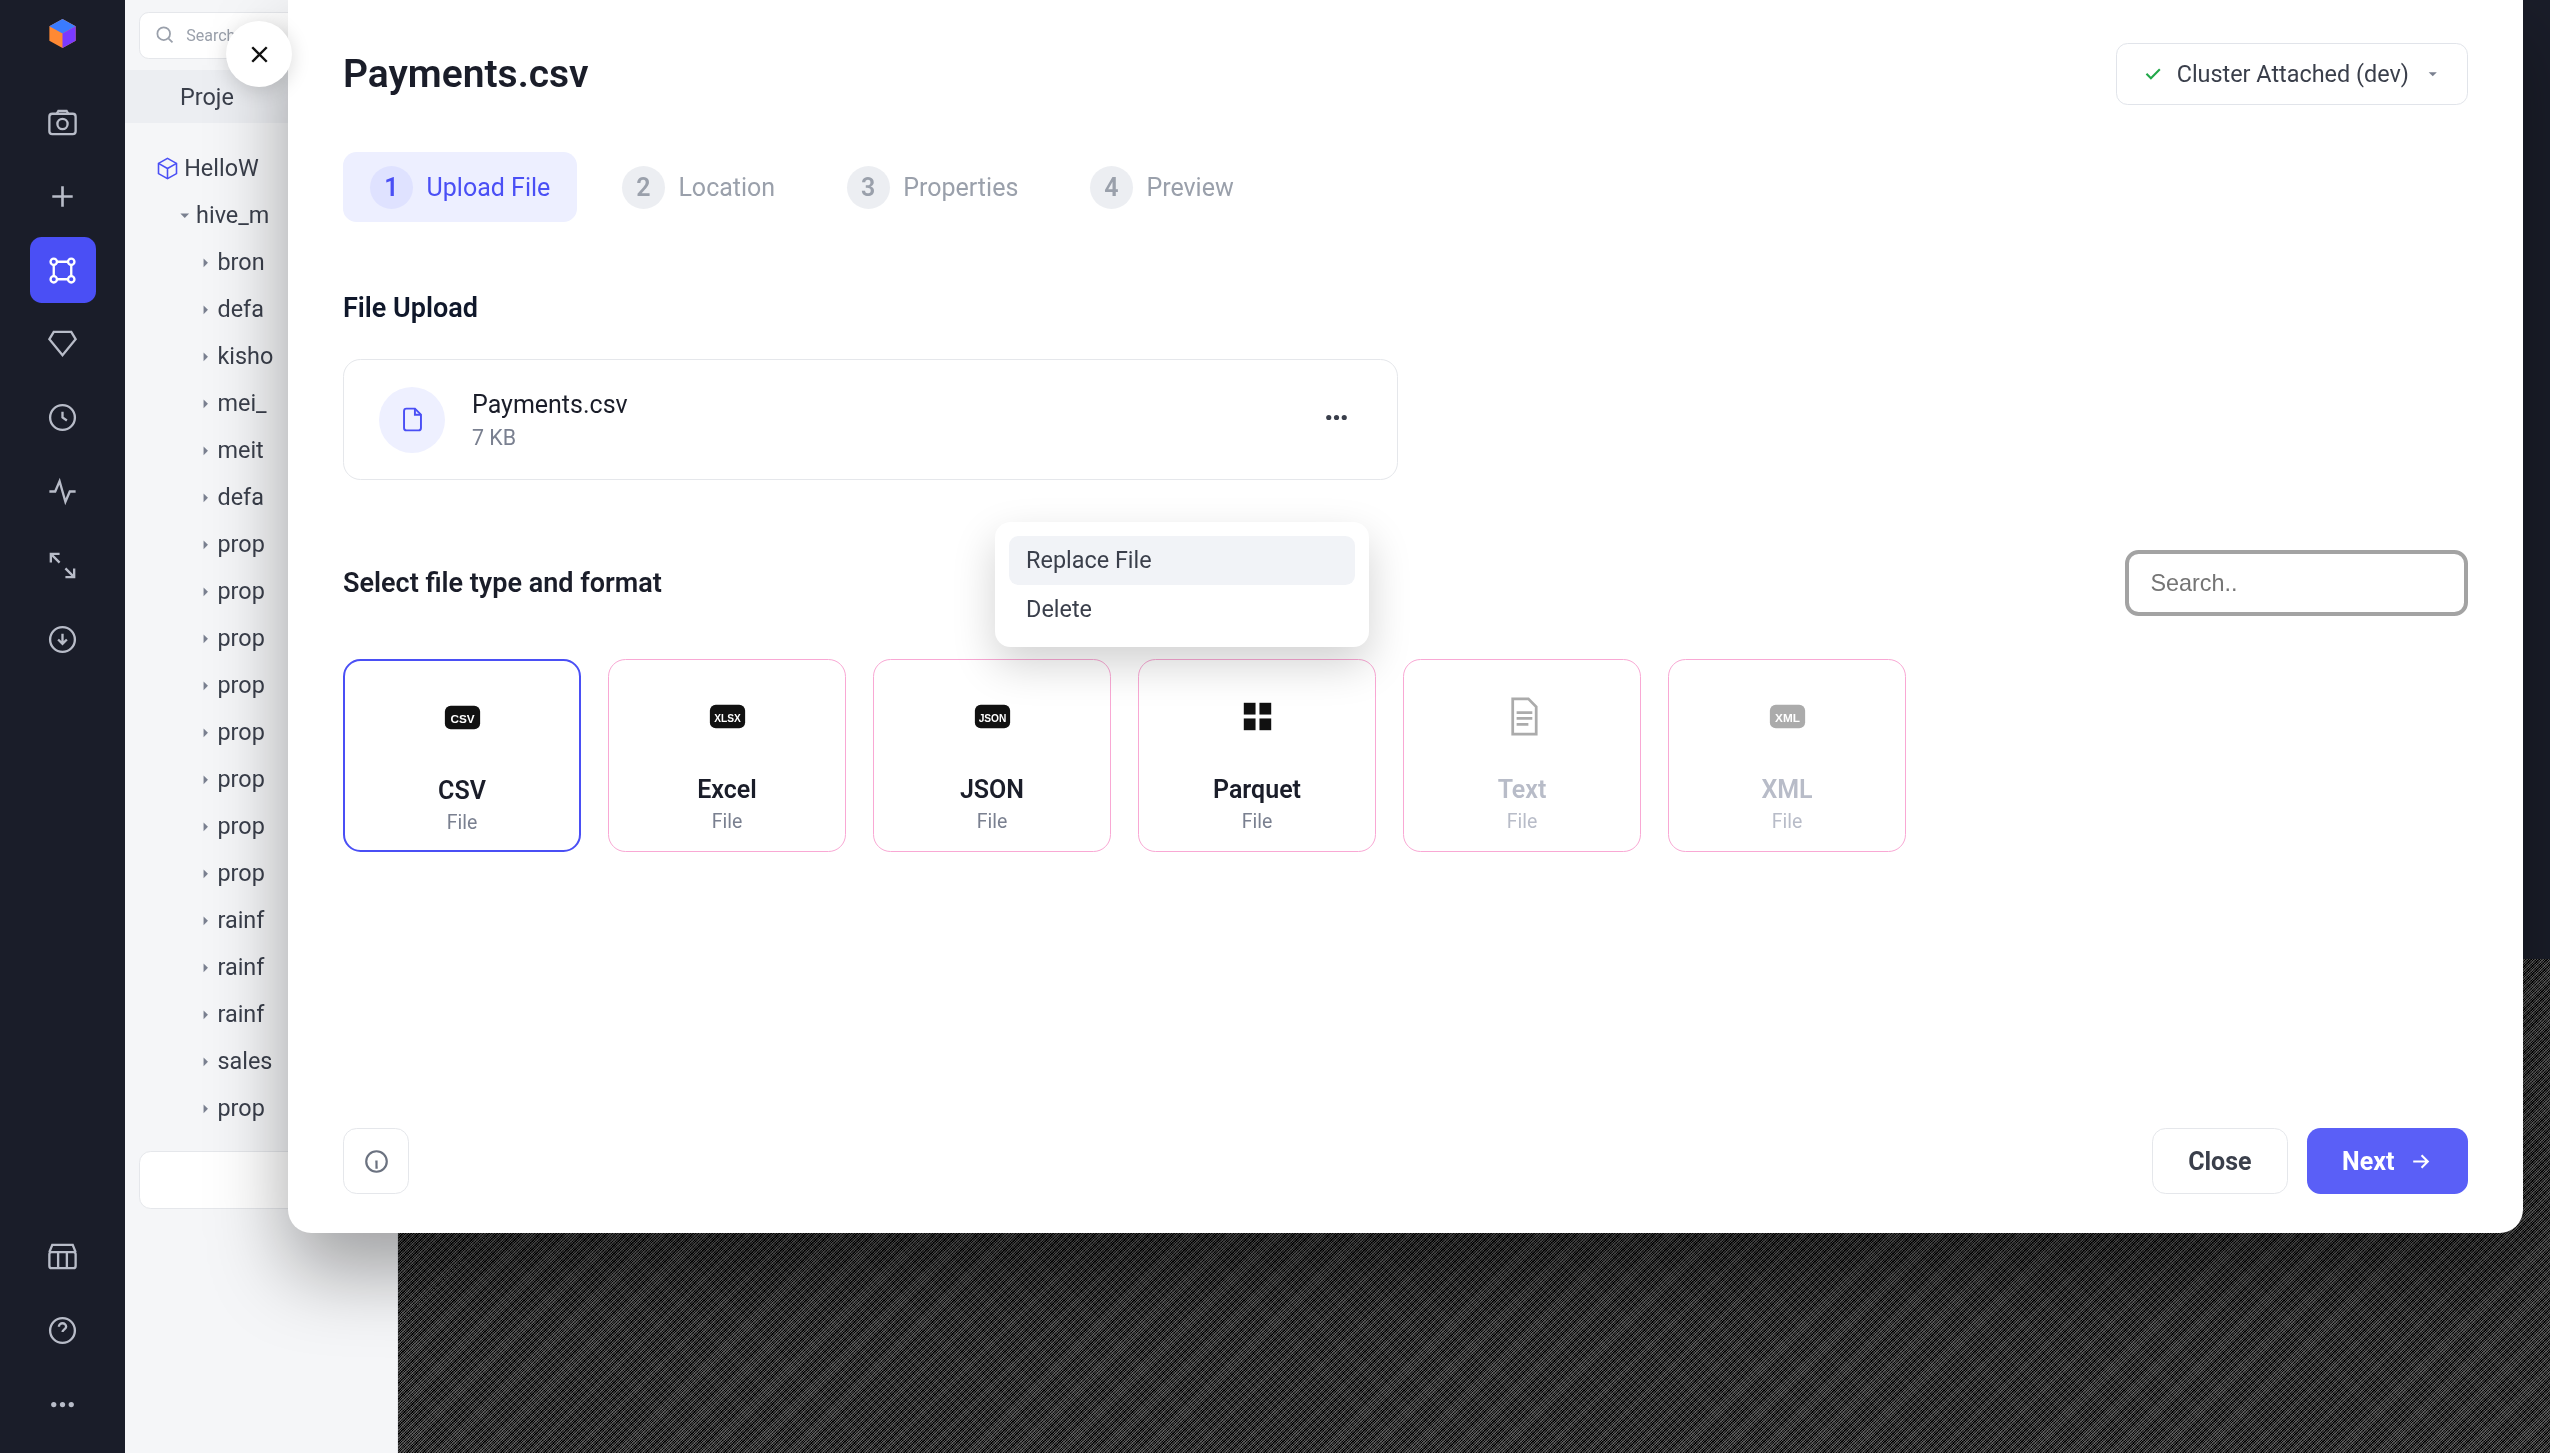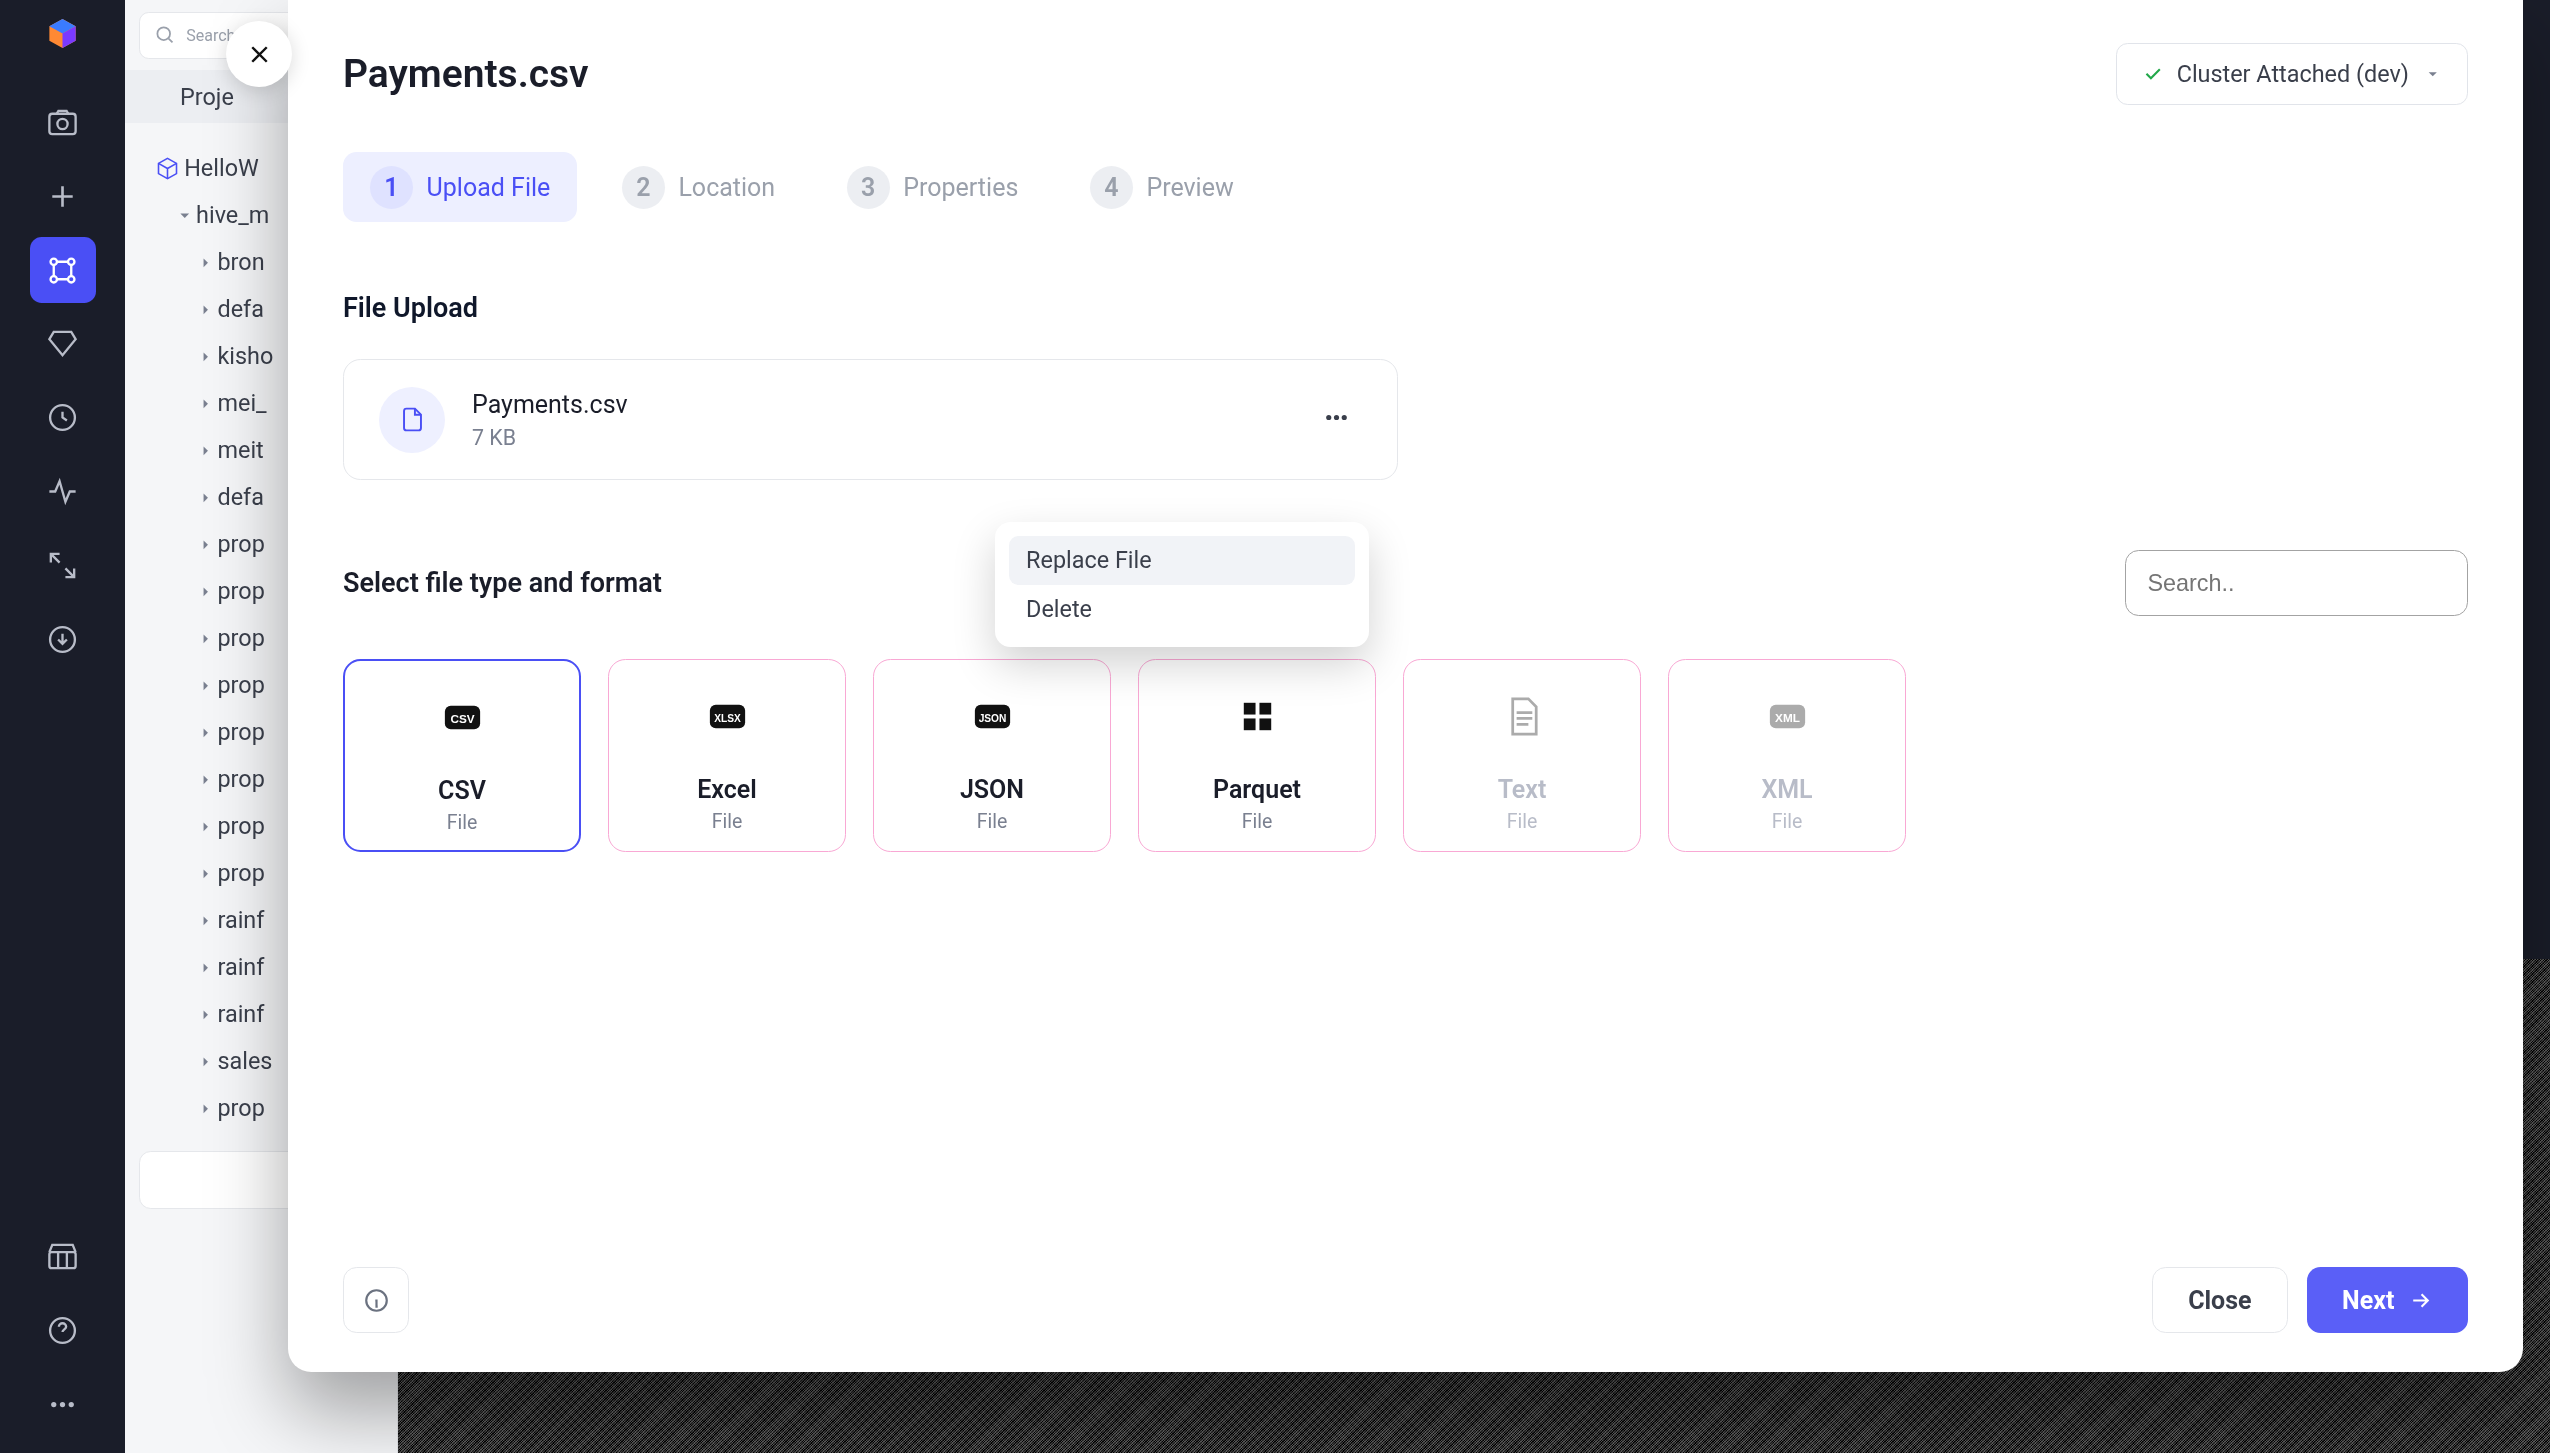--- a/index.html
+++ b/index.html
@@ -53,21 +53,21 @@
   .tree-children { padding-left: 21.4px; }
   .tree-add {
     margin: 19.5px 13.6px; height: 58px; border:1px solid #e5e7eb; border-radius:11.7px; background:#fff;
   }
 
   
   .modal-backdrop {
     position:absolute; inset:0; z-index:5;
   }
   .modal {
-    position:absolute; left: 288px; top: 0; right: 27px; height: 1372px;
+    position:absolute; left: 288px; top: 0; right: 27px; height: 1233px;
     background:#fff; border-radius: 0 0 23.4px 23.4px; box-shadow: 0 39px 78px rgba(0,0,0,.35);
     display:flex; flex-direction:column;
   }
   .close-circle {
     position:absolute; left: -62px; top: 21.4px; width:66px; height:66px; border-radius:50%;
     background:#fff; box-shadow:0 3.9px 19.5px rgba(0,0,0,.15); display:flex; align-items:center; justify-content:center;
     cursor:pointer; z-index:6;
   }
   .close-circle svg { width:29px; height:29px; color:#111; }
 
@@ -108,21 +108,21 @@
   .ctx {
     position:absolute; left: 995px; top: 522px; width: 374px; background:#fff; border-radius:15.6px;
     box-shadow: 0 17.5px 43px rgba(0,0,0,.18); padding:13.6px; z-index:8;
   }
   .ctx-item { height:49px; border-radius:9.7px; display:flex; align-items:center; padding:0 17.5px; font-size:23.4px; color:#3a3f4b; cursor:pointer; }
   .ctx-item.hl { background:#f1f3f7; }
 
   
   .fmt-head { display:flex; align-items:center; justify-content:space-between; padding: 70px 55px 0; }
   .fmt-title { font-size:27px; font-weight:600; color:#1a1d29; }
-  .fmt-search { width:343px; height:66px; border:1px solid #a3a3a3; border-radius:13.6px; display:flex; align-items:center; padding:0 21.4px; color:#9aa0ab; font-size:23.4px; }
+  .fmt-search { width:343px; height:66px; border:4px solid #a3a3a3; border-radius:13.6px; display:flex; align-items:center; padding:0 21.4px; color:#9aa0ab; font-size:23.4px; }
   .fmt-search input { border:none; outline:none; flex:1; font-size:23.4px; color:#3a3f4b; }
   .fmt-search svg { width:27px; height:27px; color:#3a3f4b; }
 
   .cards { display:flex; gap:27px; padding: 43px 55px 0; }
   .card {
     width:238px; height:193px; border:1px solid #f9a8d4; border-radius:17.5px; background:#fff;
     display:flex; flex-direction:column; align-items:center; padding-top:19.5px; cursor:pointer;
   }
   .card .ico-wrap { width:100%; height:74px; display:flex; align-items:center; justify-content:center; }
   .card .nm { font-size:25px; font-weight:600; color:#1a1d29; margin-top:21.4px; }

